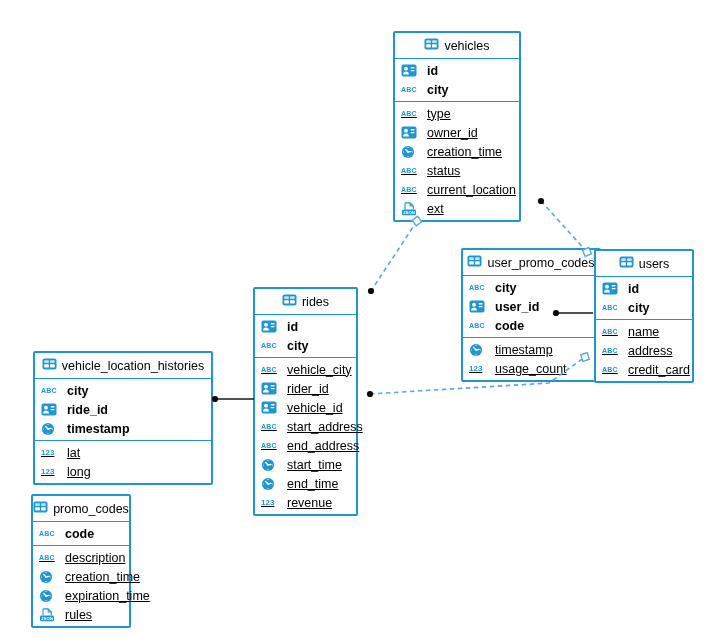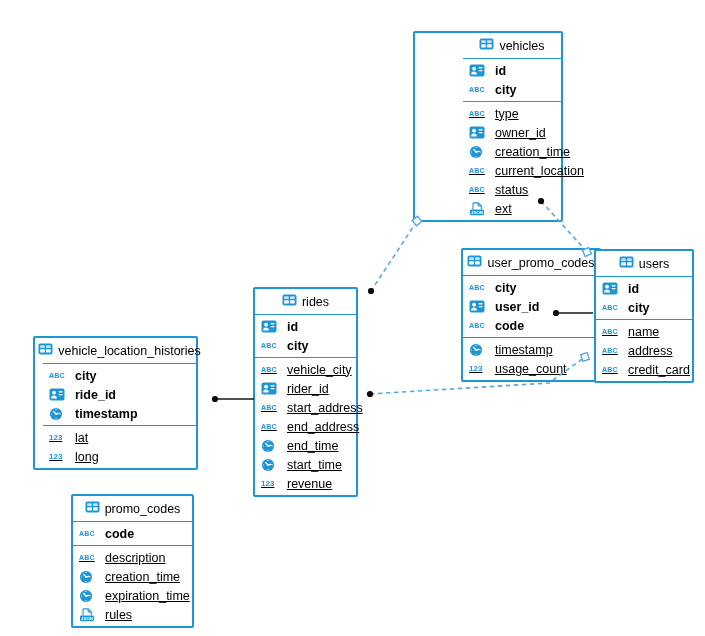--- a/index.html
+++ b/index.html
@@ -14,21 +14,21 @@
   .erd-section.keys .erd-row{font-weight:bold;}
   .type-icon{width:18px;min-width:18px;display:inline-flex;align-items:center;justify-content:flex-start;}
   .txt-icon{font-size:7px;font-weight:bold;color:#1e96d6;letter-spacing:.2px;line-height:1;}
   .num-icon{font-size:8px;font-weight:bold;color:#1e96d6;line-height:1;}
 </style>
 </head>
 <body>
 
 <div id="diagram-canvas">
   <div id="tables-root">
-      <div class="erd-table" style="left: 413px; top: 31px; width: 150px; padding-left: 48px;">
+      <div class="erd-table" style="left: 393px; top: 31px; width: 128px;">
         <div class="erd-header">
           <span class="hdr-icon"><svg width="15" height="12" viewBox="0 0 15 12">
               <rect x="0.5" y="0.5" width="14" height="11" rx="2" fill="#1e96d6"></rect>
               <rect x="2.2" y="2.2" width="4.6" height="2.8" rx="0.5" fill="#bfe2f6"></rect>
               <rect x="8.1" y="2.2" width="4.6" height="2.8" rx="0.5" fill="#bfe2f6"></rect>
               <rect x="2.2" y="6.3" width="4.6" height="3.3" rx="0.5" fill="#ffffff"></rect>
               <rect x="8.1" y="6.3" width="4.6" height="3.3" rx="0.5" fill="#ffffff"></rect>
             </svg></span>
           <span>vehicles</span>
         </div>
@@ -82,27 +82,27 @@
                 <circle cx="7" cy="11.6" r="0.55" fill="#fff"></circle>
                 <circle cx="2.4" cy="7" r="0.55" fill="#fff"></circle>
               </svg>
             </span>
             <span>creation_time</span>
           </div>
           <div class="erd-row">
             <span class="type-icon">
               <span class="txt-icon">ABC</span>
             </span>
+            <span>status</span>
+          </div>
+          <div class="erd-row">
+            <span class="type-icon">
+              <span class="txt-icon">ABC</span>
+            </span>
             <span>current_location</span>
-          </div>
-          <div class="erd-row">
-            <span class="type-icon">
-              <span class="txt-icon">ABC</span>
-            </span>
-            <span>status</span>
           </div>
           <div class="erd-row">
             <span class="type-icon">
               <svg width="16" height="14" viewBox="0 0 16 14">
                 <path d="M4 7.4 V1.6 Q4 0.9 4.7 0.9 H9.2 L12.3 4 V7.4" fill="none" stroke="#1e96d6" stroke-width="1.1"></path>
                 <path d="M9.2 0.9 V4 H12.3" fill="none" stroke="#1e96d6" stroke-width="1.1"></path>
                 <rect x="1" y="7.6" width="14" height="5.6" rx="1.2" fill="#1e96d6"></rect>
                 <text x="8" y="12" font-size="4.4" font-weight="bold" fill="#fff" text-anchor="middle" font-family="Liberation Sans, sans-serif">JSON</text>
               </svg>
             </span>
@@ -267,20 +267,32 @@
                 <circle cx="5" cy="4.7" r="1.9" fill="#fff"></circle>
                 <path d="M2.1 10.6 Q2.1 7.5 5 7.5 Q7.9 7.5 7.9 10.6 Z" fill="#fff"></path>
                 <rect x="9.6" y="3.1" width="4" height="1.4" rx="0.7" fill="#fff"></rect>
                 <rect x="9.6" y="5.9" width="4" height="1.4" rx="0.7" fill="#fff"></rect>
               </svg>
             </span>
             <span>rider_id</span>
           </div>
           <div class="erd-row">
             <span class="type-icon">
+              <svg width="16" height="13" viewBox="0 0 16 13">
+                <rect x="0.5" y="0.5" width="15" height="12" rx="2" fill="#1e96d6"></rect>
+                <circle cx="5" cy="4.7" r="1.9" fill="#fff"></circle>
+                <path d="M2.1 10.6 Q2.1 7.5 5 7.5 Q7.9 7.5 7.9 10.6 Z" fill="#fff"></path>
+                <rect x="9.6" y="3.1" width="4" height="1.4" rx="0.7" fill="#fff"></rect>
+                <rect x="9.6" y="5.9" width="4" height="1.4" rx="0.7" fill="#fff"></rect>
+              </svg>
+            </span>
+            <span>vehicle_id</span>
+          </div>
+          <div class="erd-row">
+            <span class="type-icon">
               <span class="txt-icon">ABC</span>
             </span>
             <span>start_address</span>
           </div>
           <div class="erd-row">
             <span class="type-icon">
               <span class="txt-icon">ABC</span>
             </span>
             <span>end_address</span>
           </div>
@@ -289,45 +301,45 @@
               <svg width="14" height="14" viewBox="0 0 14 14">
                 <circle cx="7" cy="7" r="6.1" fill="#1e96d6"></circle>
                 <line x1="7" y1="7" x2="4.6" y2="4.4" stroke="#fff" stroke-width="1.4" stroke-linecap="round"></line>
                 <line x1="7" y1="7" x2="10.1" y2="6.4" stroke="#fff" stroke-width="1.4" stroke-linecap="round"></line>
                 <circle cx="7" cy="2.4" r="0.55" fill="#fff"></circle>
                 <circle cx="11.6" y="7" cy="7" r="0.55" fill="#fff"></circle>
                 <circle cx="7" cy="11.6" r="0.55" fill="#fff"></circle>
                 <circle cx="2.4" cy="7" r="0.55" fill="#fff"></circle>
               </svg>
             </span>
+            <span>start_time</span>
+          </div>
+          <div class="erd-row">
+            <span class="type-icon">
+              <svg width="14" height="14" viewBox="0 0 14 14">
+                <circle cx="7" cy="7" r="6.1" fill="#1e96d6"></circle>
+                <line x1="7" y1="7" x2="4.6" y2="4.4" stroke="#fff" stroke-width="1.4" stroke-linecap="round"></line>
+                <line x1="7" y1="7" x2="10.1" y2="6.4" stroke="#fff" stroke-width="1.4" stroke-linecap="round"></line>
+                <circle cx="7" cy="2.4" r="0.55" fill="#fff"></circle>
+                <circle cx="11.6" y="7" cy="7" r="0.55" fill="#fff"></circle>
+                <circle cx="7" cy="11.6" r="0.55" fill="#fff"></circle>
+                <circle cx="2.4" cy="7" r="0.55" fill="#fff"></circle>
+              </svg>
+            </span>
             <span>end_time</span>
           </div>
           <div class="erd-row">
             <span class="type-icon">
-              <svg width="14" height="14" viewBox="0 0 14 14">
-                <circle cx="7" cy="7" r="6.1" fill="#1e96d6"></circle>
-                <line x1="7" y1="7" x2="4.6" y2="4.4" stroke="#fff" stroke-width="1.4" stroke-linecap="round"></line>
-                <line x1="7" y1="7" x2="10.1" y2="6.4" stroke="#fff" stroke-width="1.4" stroke-linecap="round"></line>
-                <circle cx="7" cy="2.4" r="0.55" fill="#fff"></circle>
-                <circle cx="11.6" y="7" cy="7" r="0.55" fill="#fff"></circle>
-                <circle cx="7" cy="11.6" r="0.55" fill="#fff"></circle>
-                <circle cx="2.4" cy="7" r="0.55" fill="#fff"></circle>
-              </svg>
-            </span>
-            <span>start_time</span>
-          </div>
-          <div class="erd-row">
-            <span class="type-icon">
               <span class="num-icon">123</span>
             </span>
             <span>revenue</span>
           </div>
         </div>
       </div>
-      <div class="erd-table" style="left: 33px; top: 336px; width: 165px; padding-left: 8px;">
+      <div class="erd-table" style="left: 33px; top: 351px; width: 180px;">
         <div class="erd-header">
           <span class="hdr-icon"><svg width="15" height="12" viewBox="0 0 15 12">
               <rect x="0.5" y="0.5" width="14" height="11" rx="2" fill="#1e96d6"></rect>
               <rect x="2.2" y="2.2" width="4.6" height="2.8" rx="0.5" fill="#bfe2f6"></rect>
               <rect x="8.1" y="2.2" width="4.6" height="2.8" rx="0.5" fill="#bfe2f6"></rect>
               <rect x="2.2" y="6.3" width="4.6" height="3.3" rx="0.5" fill="#ffffff"></rect>
               <rect x="8.1" y="6.3" width="4.6" height="3.3" rx="0.5" fill="#ffffff"></rect>
             </svg></span>
           <span>vehicle_location_histories</span>
         </div>
@@ -373,21 +385,21 @@
             <span>lat</span>
           </div>
           <div class="erd-row">
             <span class="type-icon">
               <span class="num-icon">123</span>
             </span>
             <span>long</span>
           </div>
         </div>
       </div>
-      <div class="erd-table" style="left: 31px; top: 494px; width: 123px; margin-left: 40px;">
+      <div class="erd-table" style="left: 31px; top: 494px; width: 100px;">
         <div class="erd-header">
           <span class="hdr-icon"><svg width="15" height="12" viewBox="0 0 15 12">
               <rect x="0.5" y="0.5" width="14" height="11" rx="2" fill="#1e96d6"></rect>
               <rect x="2.2" y="2.2" width="4.6" height="2.8" rx="0.5" fill="#bfe2f6"></rect>
               <rect x="8.1" y="2.2" width="4.6" height="2.8" rx="0.5" fill="#bfe2f6"></rect>
               <rect x="2.2" y="6.3" width="4.6" height="3.3" rx="0.5" fill="#ffffff"></rect>
               <rect x="8.1" y="6.3" width="4.6" height="3.3" rx="0.5" fill="#ffffff"></rect>
             </svg></span>
           <span>promo_codes</span>
         </div>

